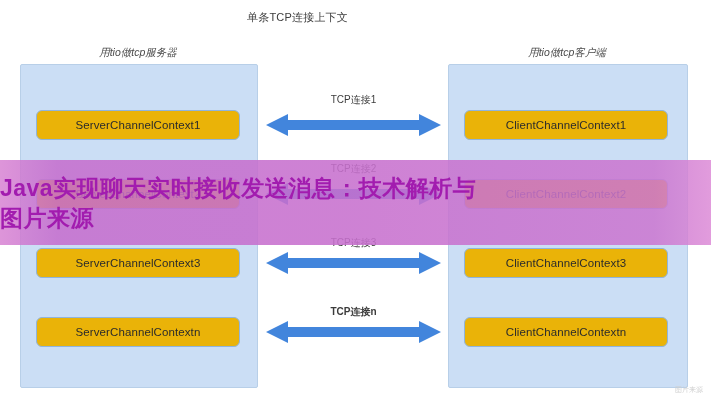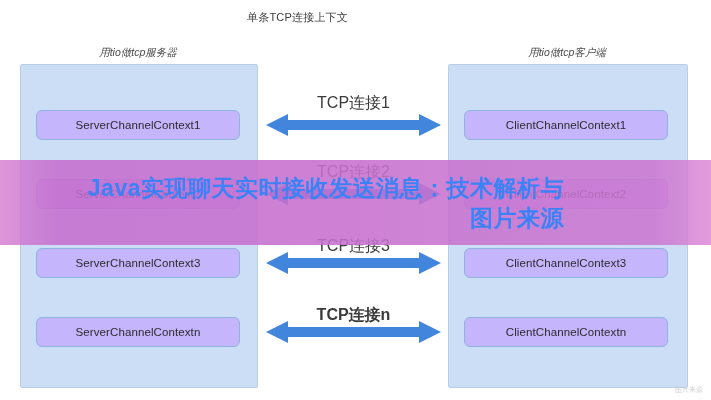--- a/index.html
+++ b/index.html
@@ -35,55 +35,55 @@
     filter:blur(.5px);
     font-style:italic;
   }
   .panel-title.left{left:20px;width:236px;}
   .panel-title.right{left:448px;width:238px;}
 
   
   .ctx-box{
     position:absolute;
     height:30px;
-    background:#c4b5fd;
+    background:#eab308;
     border:1px solid #8fb4dd;
     border-radius:6px;
     display:flex;align-items:center;justify-content:center;
     font-size:11.5px;color:#2b2b2b;
     letter-spacing:.1px;
     box-sizing:border-box;
   }
   .ctx-box.left{left:36px;width:204px;}
   .ctx-box.right{left:464px;width:204px;border-radius:6px;}
 
   
   .arrow-wrap{position:absolute;left:266px;width:175px;height:24px;}
   .arrow-label{
     position:absolute;left:266px;width:175px;
-    text-align:center;font-size:16px;color:#3b3b3b;
+    text-align:center;font-size:10px;color:#3b3b3b;
     filter:blur(.45px);
   }
   .arrow-svg{display:block;width:175px;height:24px;}
 
   
   .banner{
     position:absolute;left:0;top:160px;width:711px;height:85px;
     background:linear-gradient(90deg,
        rgba(214,126,209,.82) 0%,
        rgba(197,108,205,.86) 8%,
        rgba(199,112,206,.88) 50%,
        rgba(203,118,208,.86) 92%,
        rgba(219,134,213,.82) 100%);
   }
   .banner-text{
     position:absolute;left:0;top:160px;width:564px;height:85px;
     display:flex;flex-direction:column;
-    align-items:flex-end;justify-content:center;
-    color:#3b82f6;
+    align-items:flex-start;justify-content:center;
+    color:#a21caf;
     font-weight:bold;
     font-size:23px;
     line-height:30px;
     text-align:center;
     letter-spacing:.5px;
   }
   .banner-text span{display:block;white-space:nowrap;}
 
   
   .watermark{

